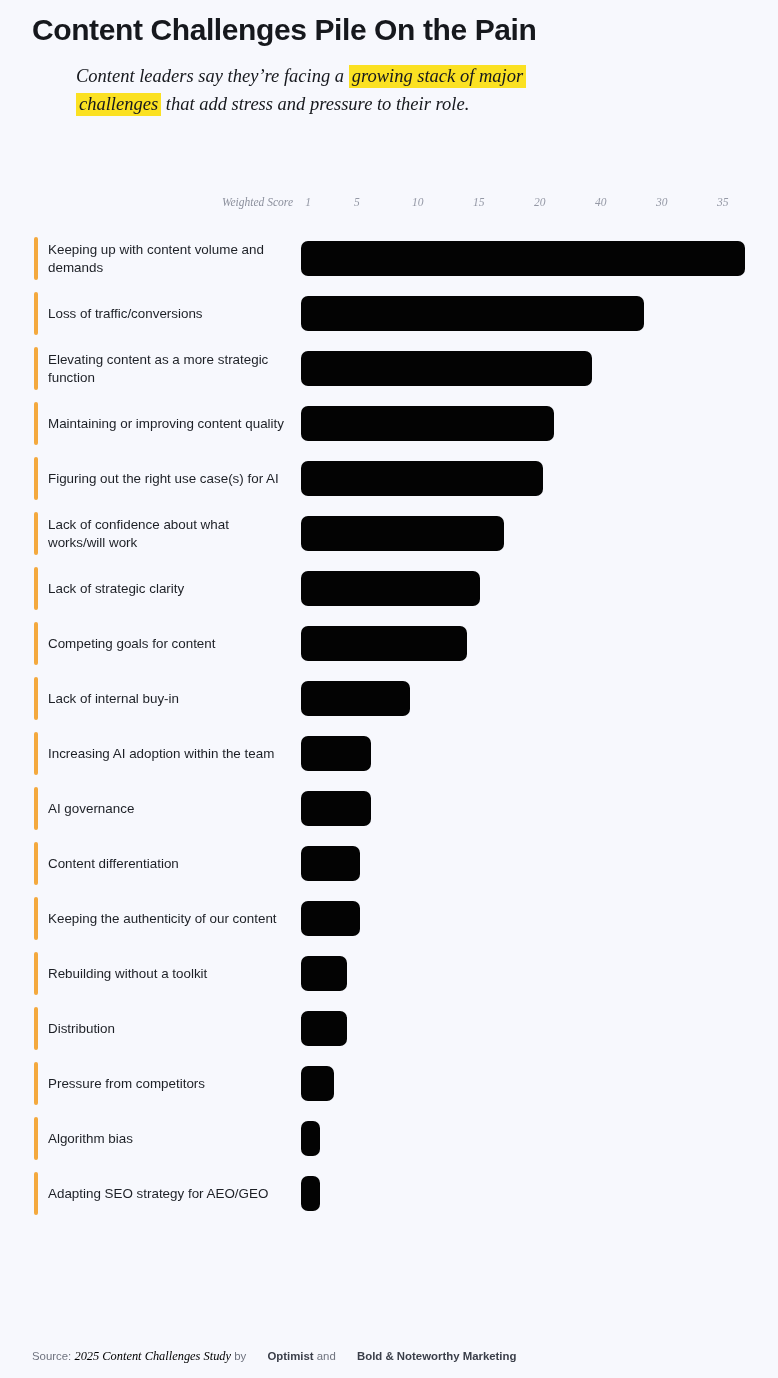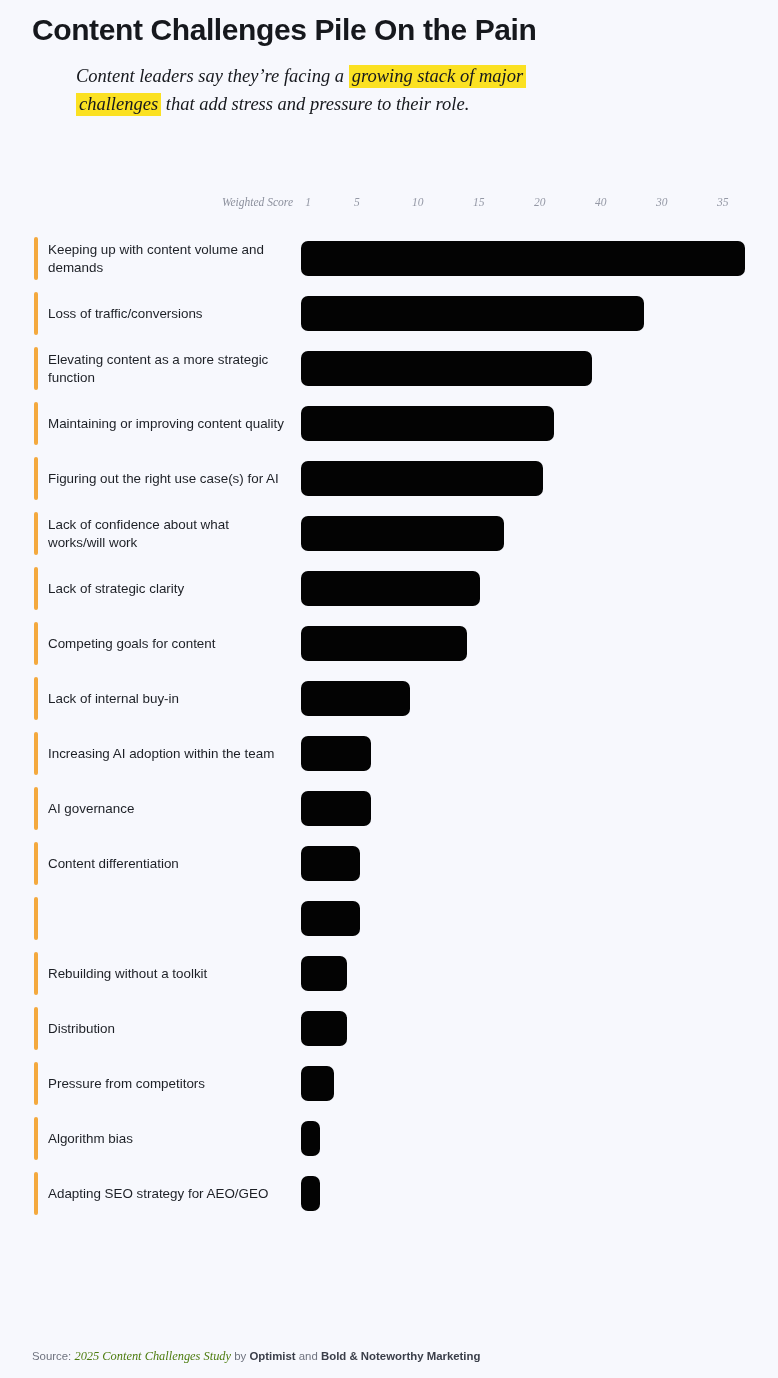--- a/index.html
+++ b/index.html
@@ -141,25 +141,26 @@
     font-family: "Liberation Sans", sans-serif;
     font-size: 11.4px;
     color: #6f737f;
     white-space: nowrap;
   }
   .footer .src-label { color: #6f737f; }
   .footer .study {
     font-family: "Liberation Serif", serif;
     font-style: italic;
     font-size: 12.4px;
-    color: #4d7c0f;
+    color: #000000;
   }
   .footer .org {
     font-weight: bold;
     color: #3a3e49;
+    margin-left: 18px;
   }
 </style>
 </head>
 <body>
 
 <div id="page">
 
   <div class="header">
     <h1 class="title">Content Challenges Pile On the Pain</h1>
     <div class="subtitle"><span>Content leaders say they’re facing a </span><span class="hl">growing stack of major challenges</span><span> that add stress and pressure to their role.</span></div>
@@ -257,20 +258,21 @@
       </div>
       <div class="row">
         <div class="accent"></div>
         <div class="row-label">Content differentiation</div>
         <div class="bar-track">
           <div class="bar" style="width: 59.46px;"></div>
         </div>
       </div>
       <div class="row">
         <div class="accent"></div>
+        <div class="row-label">Keeping the authenticity of our content</div>
         <div class="bar-track">
           <div class="bar" style="width: 59.46px;"></div>
         </div>
       </div>
       <div class="row">
         <div class="accent"></div>
         <div class="row-label">Rebuilding without a toolkit</div>
         <div class="bar-track">
           <div class="bar" style="width: 46.04px;"></div>
         </div>

